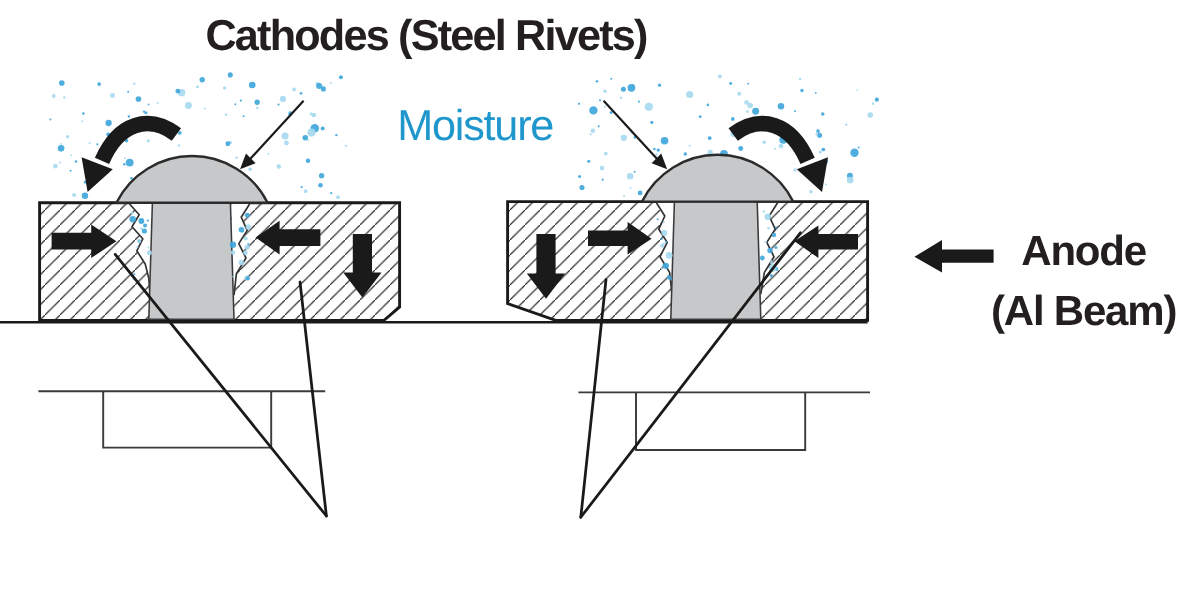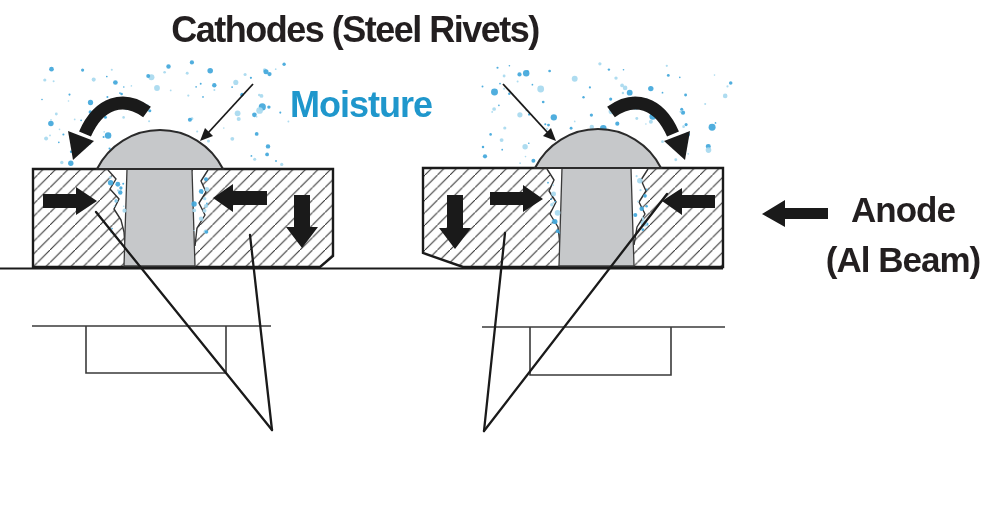--- a/index.html
+++ b/index.html
@@ -4,21 +4,21 @@
 <style>
   html,body{margin:0;padding:0;background:#ffffff;}
   .stage{
     position:relative;width:1000px;height:510px;background:#ffffff;overflow:hidden;
     font-family:"Liberation Sans", sans-serif;
     border-radius:15px;
   }
   .stage svg{position:absolute;left:0;top:0;}
   .lbl{position:absolute;white-space:nowrap;color:var(--c-text,#231f20);}
   .title-lbl{left:150px;top:9px;width:410px;text-align:center;font-size:36px;font-weight:bold;letter-spacing:-1.5px;}
-  .moisture-lbl{left:261px;top:84px;width:200px;text-align:center;font-size:36px;font-weight:700;letter-spacing:-1px;color:var(--c-moisture_text,#1f97cc);}
+  .moisture-lbl{left:261px;top:84px;width:200px;text-align:right;font-size:36px;font-weight:400;letter-spacing:-1px;color:var(--c-moisture_text,#1f97cc);}
   .anode-lbl{left:800px;top:190px;width:206px;text-align:center;font-size:35px;font-weight:bold;letter-spacing:-1px;}
   .anode-sub-lbl{left:790px;top:240px;width:226px;text-align:center;font-size:35px;font-weight:bold;letter-spacing:-1px;}
   .eflow-lbl{left:229px;top:452px;width:300px;text-align:center;font-size:35px;font-weight:bold;letter-spacing:-0.5px;}
 
   .hatched{fill:url(#hatch);stroke:var(--c-line_black,#1a1a1a);stroke-width:2.4;}
   .gap{fill:#ffffff;stroke:none;}
   .gapwall{fill:none;stroke:#333333;stroke-width:1.4;stroke-linejoin:round;}
   .steel{fill:var(--c-steel_gray,#c6c8ca);}
   .shank{stroke:#3a3a3a;stroke-width:1.3;}
   .dome{stroke:#2b2b2b;stroke-width:2;}

